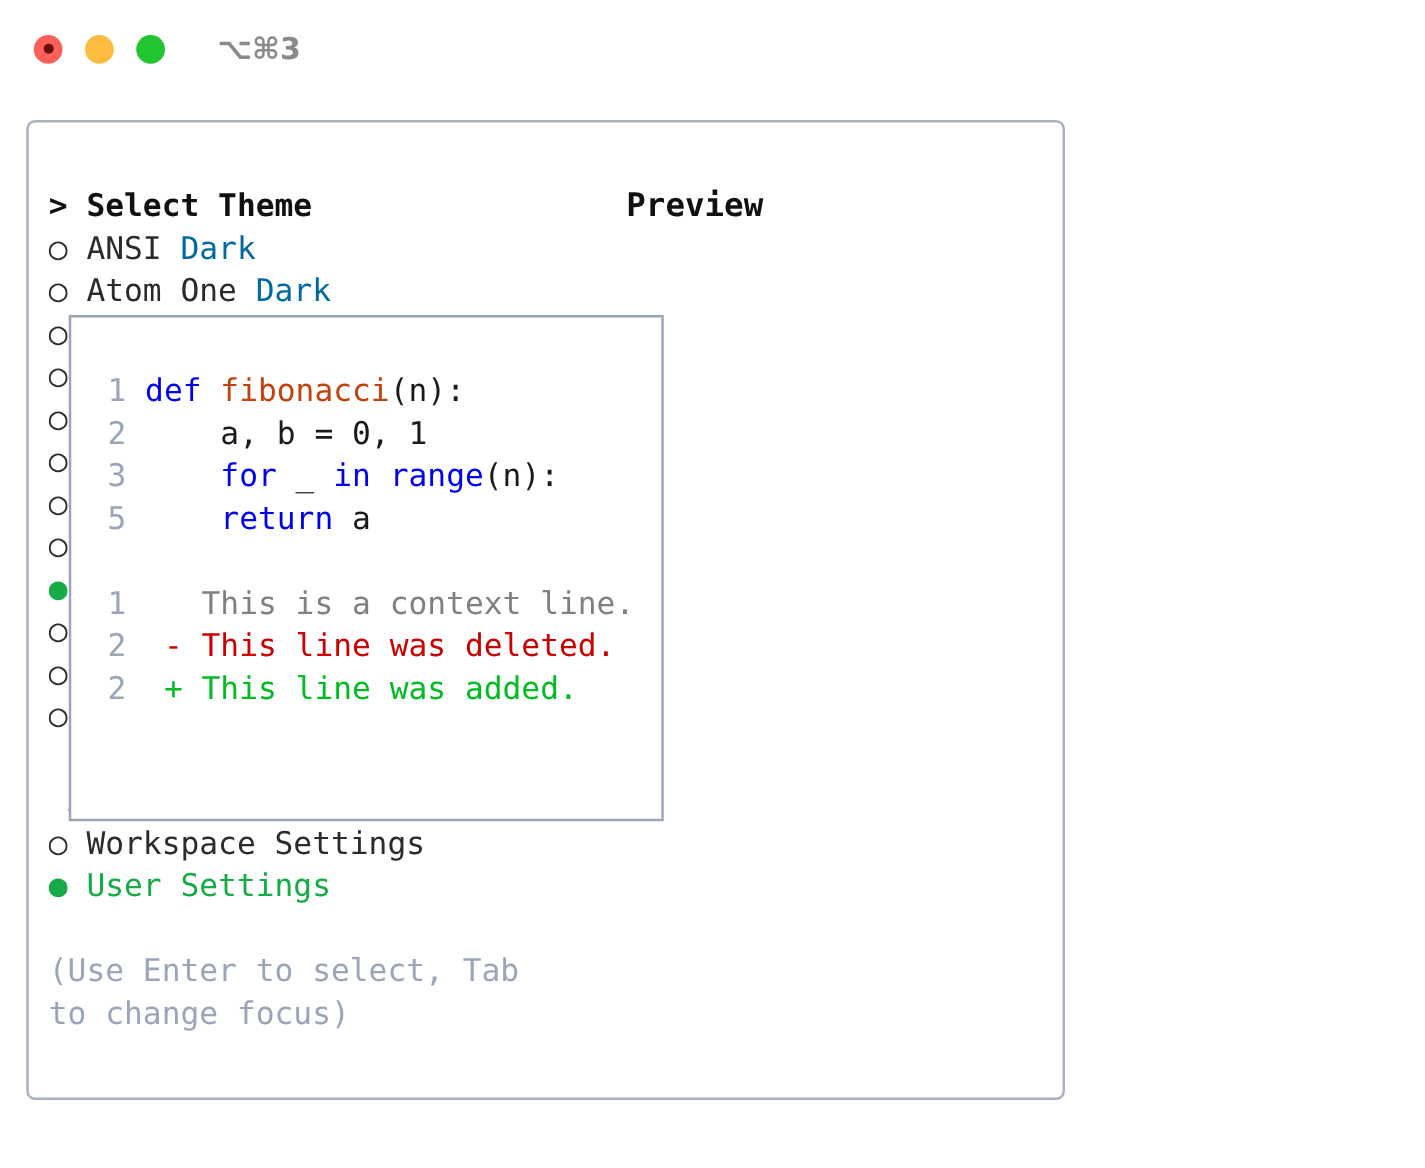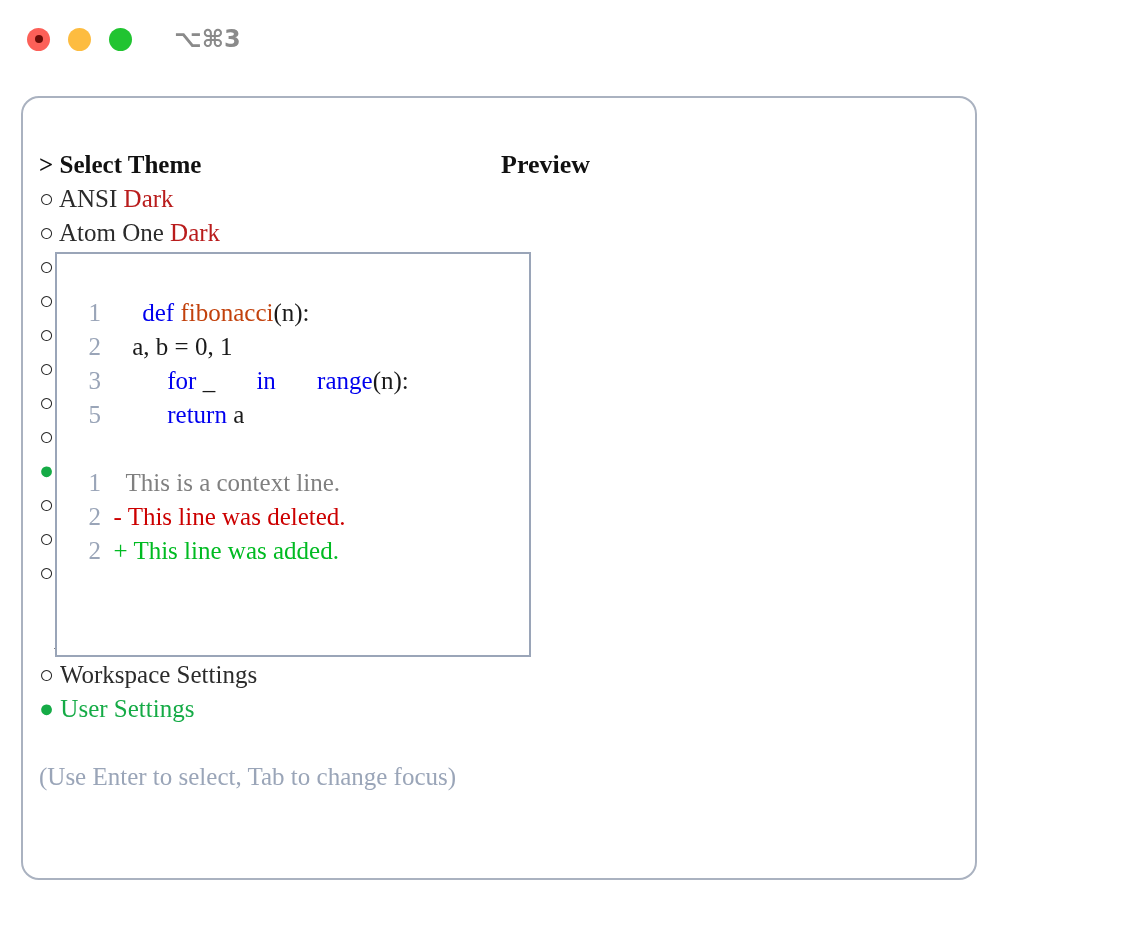--- a/index.html
+++ b/index.html
@@ -67,27 +67,26 @@
     font-weight: bold;
     letter-spacing: 0px;
     line-height: 1;
   }
 
   
   #panel {
     position: absolute;
     left: 21px;
     top: 96px;
-    width: 956px;
+    width: 831px;
     height: 784px;
     border: 2px solid #aab2c0;
-    border-radius: 18px;
-    box-sizing: border-box;
-    background: #ffffff;
-    font-family: Liberation Serif, serif;
+    border-radius: 7px;
+    box-sizing: border-box;
+    background: #ffffff;
   }
 
   
   #left-col {
     position: absolute;
     left: 16px;
     top: 50px;
     width: 450px;
   }
   #right-col {
@@ -112,21 +111,21 @@
     color: #2b2b2b;
     white-space: pre;
   }
   .marker {
     display: inline;
     color: #2b2b2b;
   }
   .row-selected .marker { color: #15ab46; }
   .row-selected .row-label { color: #15ab46; }
   .row-label { color: #2b2b2b; text-align: center; }
-  .row-kind  { color: #b91c1c; }
+  .row-kind  { color: #0369a1; }
 
   .spacer-row { height: 34px; }
 
   #hint {
     position: absolute;
     left: 16px;
     top: 662px;
     width: 420px;
     font-size: 25px;
     line-height: 34px;
@@ -165,21 +164,21 @@
     color: #1a1a1a;
   }
   .gutter {
     color: #9aa5b8;
     display: inline-block;
     width: 1.2em;
     text-align: right;
   }
   .blank-line { height: 34px; }
 
-  .tok-kw   { color: #0000ee; margin-left: 35px; }
+  .tok-kw   { color: #0000ee; }
   .tok-fn   { color: #c2410c; }
   .tok-plain{ color: #1a1a1a; }
   .diff-ctx { color: #808080; }
   .diff-del { color: #cc0000; }
   .diff-add { color: #00bb22; }
 </style>
 </head>
 <body>
 
 <div id="app">

